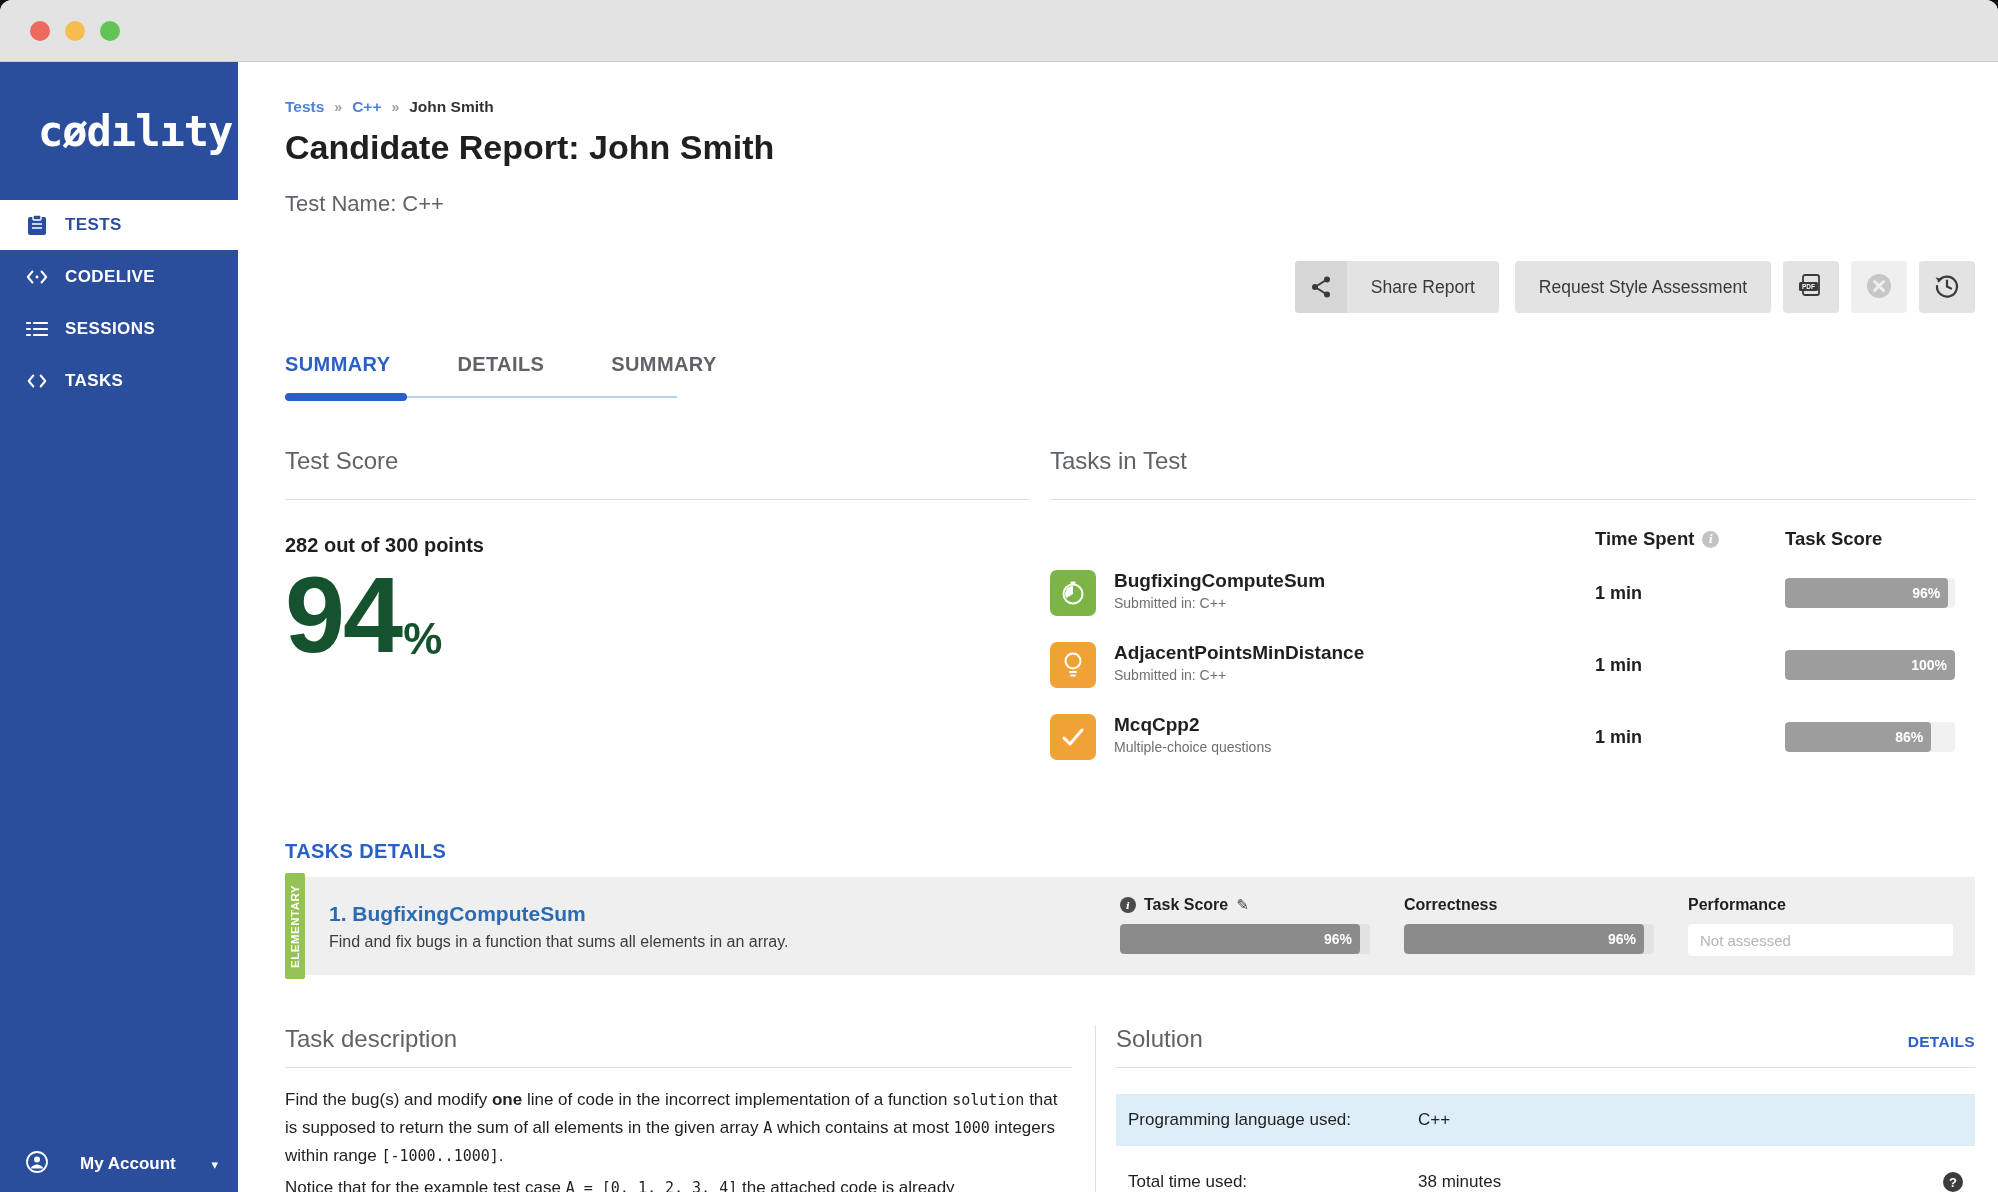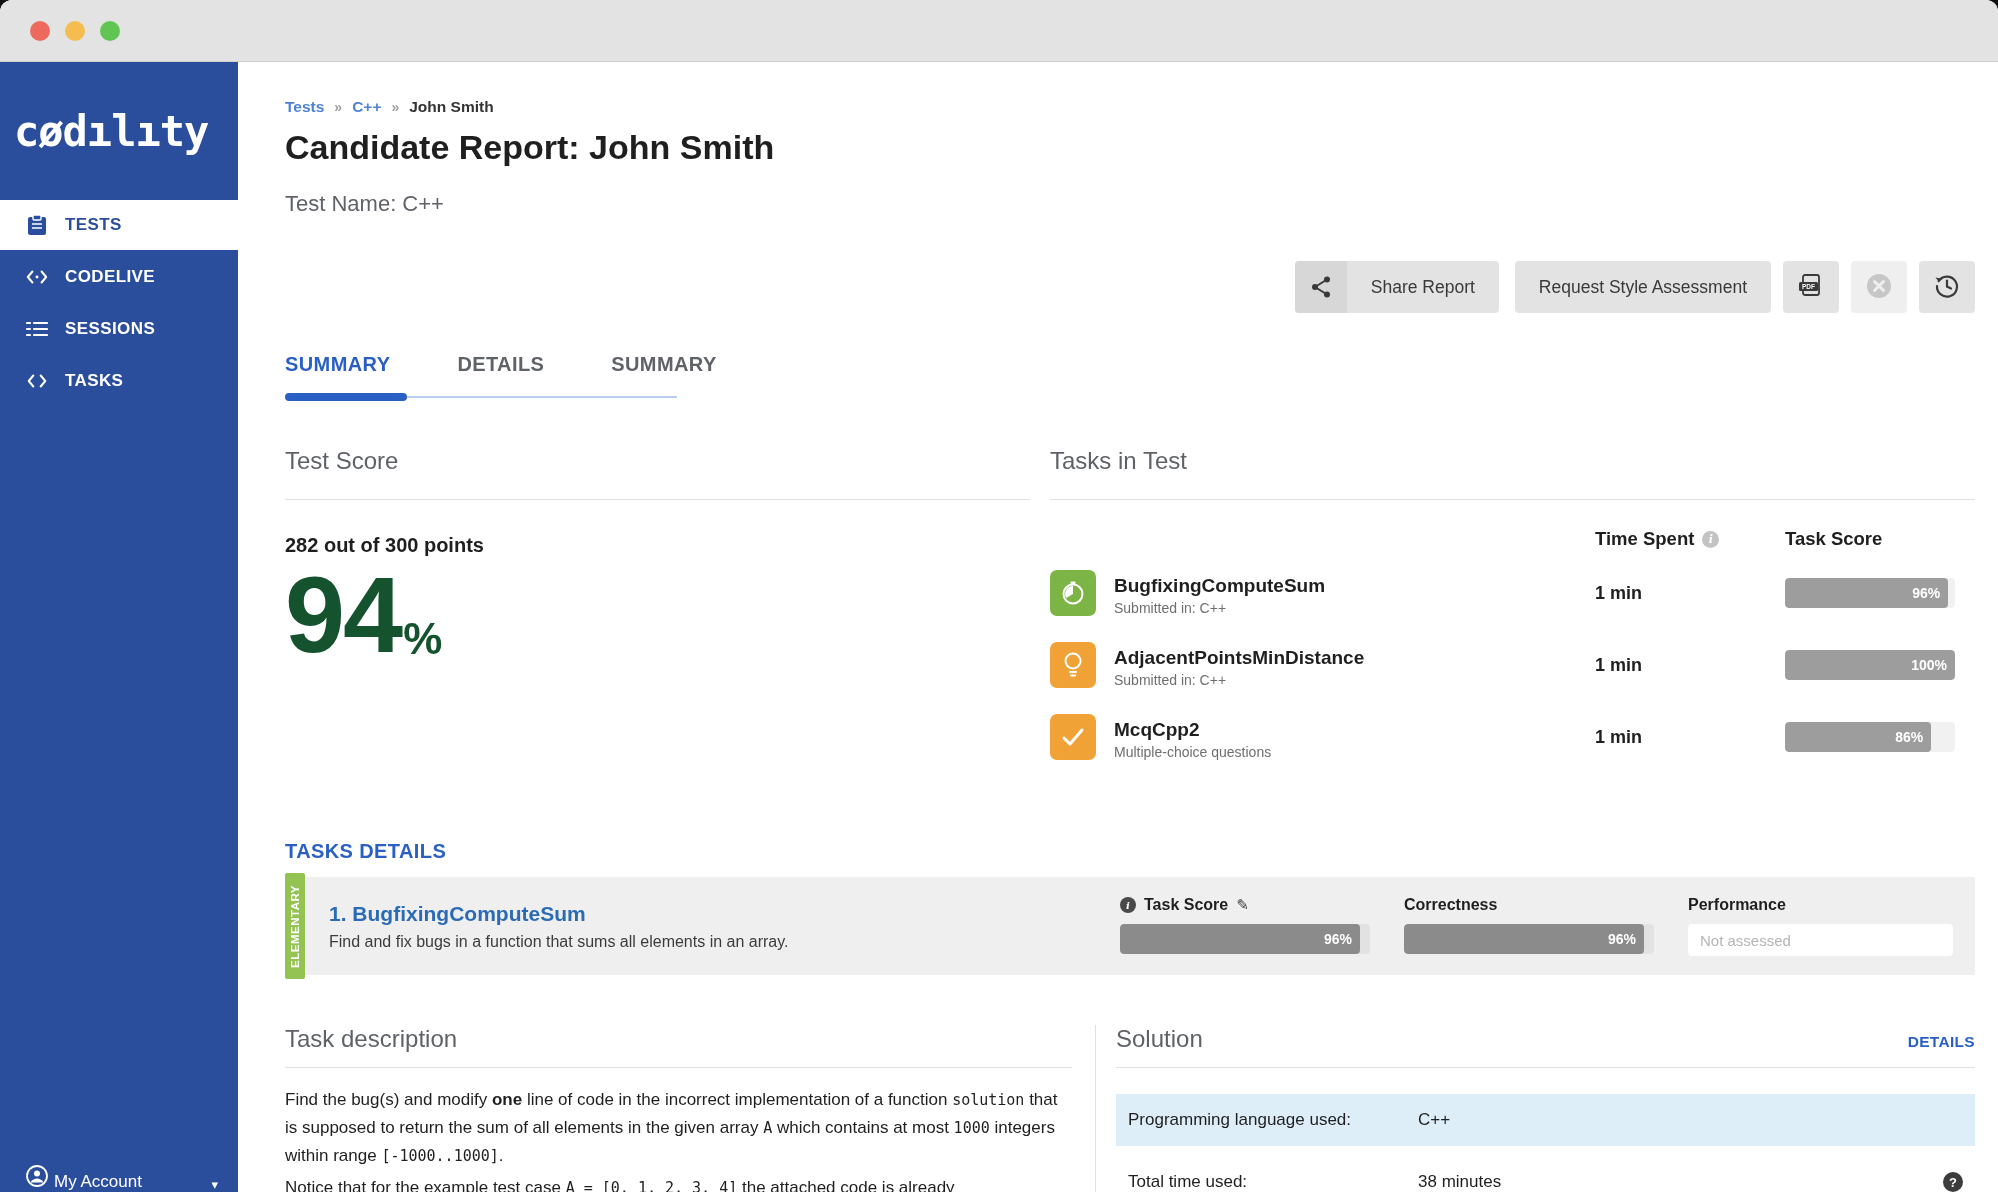--- a/index.html
+++ b/index.html
@@ -13,27 +13,27 @@
   .traffic { display:flex; gap:15px; }
   .dot { width:20px; height:20px; border-radius:50%; }
   .dot.red { background:#ee6a5f; }
   .dot.yellow { background:#f5bd4f; }
   .dot.green { background:#61c554; }
 
   .frame { flex:1; display:flex; min-height:0; }
 
   
   .sidebar { width:238px; flex:0 0 238px; background:#2b4e9c; color:#fff; display:flex; flex-direction:column; }
-  .logo { height:138px; display:flex; align-items:center; padding-left:14px; font-family:"DejaVu Sans Mono",monospace; font-size:42px; font-weight:bold; letter-spacing:-1px; }
+  .logo { height:138px; display:flex; align-items:center; padding-left:38px; font-family:"DejaVu Sans Mono",monospace; font-size:42px; font-weight:bold; letter-spacing:-1px; }
   .nav-item { height:50px; display:flex; align-items:center; gap:17px; padding-left:26px; font-size:17px; font-weight:bold; letter-spacing:.4px; cursor:pointer; }
   .nav-item.active { background:#fff; color:#2b4e9c; }
   .nav-item .nav-icon { width:22px; height:22px; display:flex; align-items:center; justify-content:center; }
   .nav-item + .nav-item { margin-top:2px; }
   .sidebar .spacer { flex:1; }
-  .account { height:56px; display:flex; align-items:flex-end; gap:6px; padding:0 20px 0 26px; font-size:17px; font-weight:normal; cursor:pointer; }
+  .account { height:56px; display:flex; align-items:center; gap:32px; padding:0 20px 0 26px; font-size:17px; font-weight:bold; cursor:pointer; }
   .account .caret { margin-left:auto; font-size:13px; }
 
   
   .main { flex:1; background:#fff; padding:0 23px 0 47px; position:relative; overflow:hidden; }
 
   .breadcrumb { margin-top:36px; display:flex; align-items:center; gap:10px; font-size:15.5px; font-weight:bold; }
   .breadcrumb .crumb-link { color:#4d82d6; cursor:pointer; }
   .breadcrumb .sep { color:#9e9e9e; font-size:14px; }
   .breadcrumb .crumb-current { color:#333; }
 
@@ -66,21 +66,21 @@
   .points { margin-top:34px; font-size:20px; font-weight:bold; color:#1f1f1f; }
   .big-score { margin-top:4px; color:#14532d; display:flex; align-items:flex-end; }
   .big-score .num { font-size:108px; font-weight:bold; line-height:1; letter-spacing:-2px; }
   .big-score .pct { font-size:44px; font-weight:bold; line-height:1; margin:0 0 8px 2px; }
 
   .task-grid { display:grid; grid-template-columns:1fr 190px 190px; align-items:center; }
   .task-grid.head { margin-top:28px; font-size:18.5px; font-weight:bold; color:#1f1f1f; }
   .th-time { display:flex; align-items:center; gap:8px; }
   .info-dot { width:17px; height:17px; border-radius:50%; background:#c3c3c3; color:#fff; font-size:11px; font-weight:bold; display:inline-flex; align-items:center; justify-content:center; font-family:"DejaVu Serif",serif; font-style:italic; }
   .task-row { margin-top:14px; min-height:58px; }
-  .task-cell { display:flex; align-items:flex-end; gap:18px; }
+  .task-cell { display:flex; align-items:flex-start; gap:18px; }
   .task-ic { width:46px; height:46px; border-radius:7px; flex:0 0 46px; display:flex; align-items:center; justify-content:center; }
   .task-ic.green { background:#7cb546; }
   .task-ic.orange { background:#f0a237; }
   .task-name { font-size:19px; font-weight:bold; color:#1f1f1f; }
   .task-sub { font-size:14px; color:#6f6f6f; margin-top:3px; }
   .time-val { font-size:18px; font-weight:bold; color:#1f1f1f; }
   .bar { width:170px; height:30px; background:#f1f1f1; border-radius:4px; position:relative; justify-self:start; overflow:hidden; }
   .bar .fill { height:100%; background:#9d9d9d; border-radius:4px; position:relative; }
   .bar .fill span { position:absolute; right:8px; top:50%; transform:translateY(-50%); color:#fff; font-size:14px; font-weight:bold; }
 

